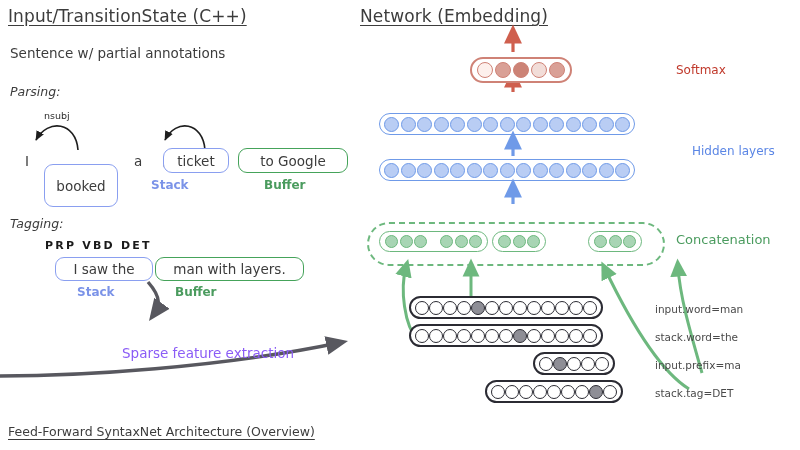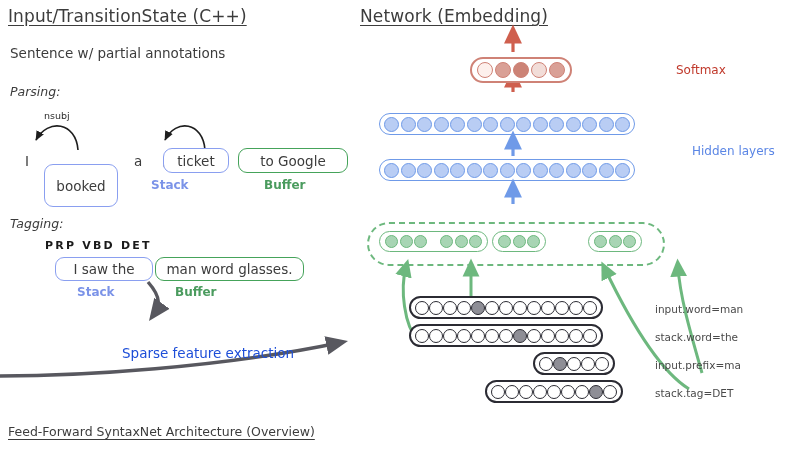--- a/index.html
+++ b/index.html
@@ -24,21 +24,21 @@
   .pos-tags{font-size:11px;font-weight:bold;color:#1a1a1a;letter-spacing:2.2px;white-space:nowrap;}
   .grp-label{font-size:12px;font-weight:bold;white-space:nowrap;}
   .blue-txt{color:#7b93e8;}
   .green-txt{color:#4a9b5e;}
   .box{
     border-radius:9px;background:#fff;display:flex;align-items:center;
     justify-content:center;box-sizing:border-box;
   }
   .box-blue{border:1.8px solid #8a9ff0;}
   .box-green{border:1.8px solid #45a35a;}
-  .sfe{font-size:13.5px;color:#1d4ed8;white-space:nowrap;}
+  .sfe{font-size:13.5px;color:#8b5cf6;white-space:nowrap;}
   .side-label{font-size:12px;white-space:nowrap;}
   .softmax-lbl{color:#c0392b;}
   .hidden-lbl{color:#5b86e5;}
   .embed-lbl{color:#4a9b5e;font-size:13px;line-height:17px;}
   .feat-lbl{font-size:10.5px;color:#4a4a4a;white-space:nowrap;}
   .pill{
     border-radius:999px;display:flex;align-items:center;box-sizing:border-box;
     background:#fff;
   }
   .pill-red{border:2px solid #cf8276;padding:3px 5px;gap:2px;}
@@ -86,21 +86,21 @@
 </div>
 <div class="abs grp-label blue-txt" style="left:151px;top:178px;">Stack</div>
 <div class="abs grp-label green-txt" style="left:264px;top:178px;">Buffer</div>
 
 <div class="abs section-label" style="left:10px;top:216px;">Tagging:</div>
 <div class="abs pos-tags" style="left:45px;top:239px;">PRP VBD DET</div>
 <div class="abs box box-blue" style="left:55px;top:257px;width:98px;height:24px;">
   <span class="token">I  saw  the</span>
 </div>
 <div class="abs box box-green" style="left:155px;top:257px;width:149px;height:24px;">
-  <span class="token">man  word  glasses.</span>
+  <span class="token">man  with  layers.</span>
 </div>
 <div class="abs grp-label blue-txt" style="left:77px;top:285px;">Stack</div>
 <div class="abs grp-label green-txt" style="left:175px;top:285px;">Buffer</div>
 
 <svg class="abs" style="left:90px;top:280px;" width="380" height="110">
   <defs>
     <marker id="arrowgray" markerWidth="8" markerHeight="8" refX="5" refY="3" orient="auto">
       <path d="M0,0.2 L6.5,3 L0,5.8 z" fill="#58585f"></path>
     </marker>
   </defs>
@@ -199,20 +199,21 @@
     </span>
   </div>
 <div class="abs pill pill-green" id="embed-2" style="left:588px;top:231px;">
     <span style="display: flex; gap: 1.5px;">
       <span class="dot dot-green" style="width: 13px; height: 13px;"></span>
       <span class="dot dot-green" style="width: 13px; height: 13px;"></span>
       <span class="dot dot-green" style="width: 13px; height: 13px;"></span>
     </span>
   </div>
 <div class="abs embed-lbl" style="left:676px;top:231px;">
+  <div>Concatenation</div>
 </div>
 
 <svg class="abs" style="left:360px;top:255px;" width="320" height="140">
   <defs>
     <marker id="arrowgreen" markerWidth="7" markerHeight="7" refX="3.2" refY="3" orient="auto">
       <path d="M0,0.2 L6,3 L0,5.8 z" fill="#6db87e"></path>
     </marker>
   </defs>
   <path d="M58,86 C44,70 40,34 46,12" fill="none" stroke="#6db87e" stroke-width="3" marker-end="url(#arrowgreen)"></path>
   <path d="M111,58 L111,12" fill="none" stroke="#6db87e" stroke-width="3" marker-end="url(#arrowgreen)"></path>

